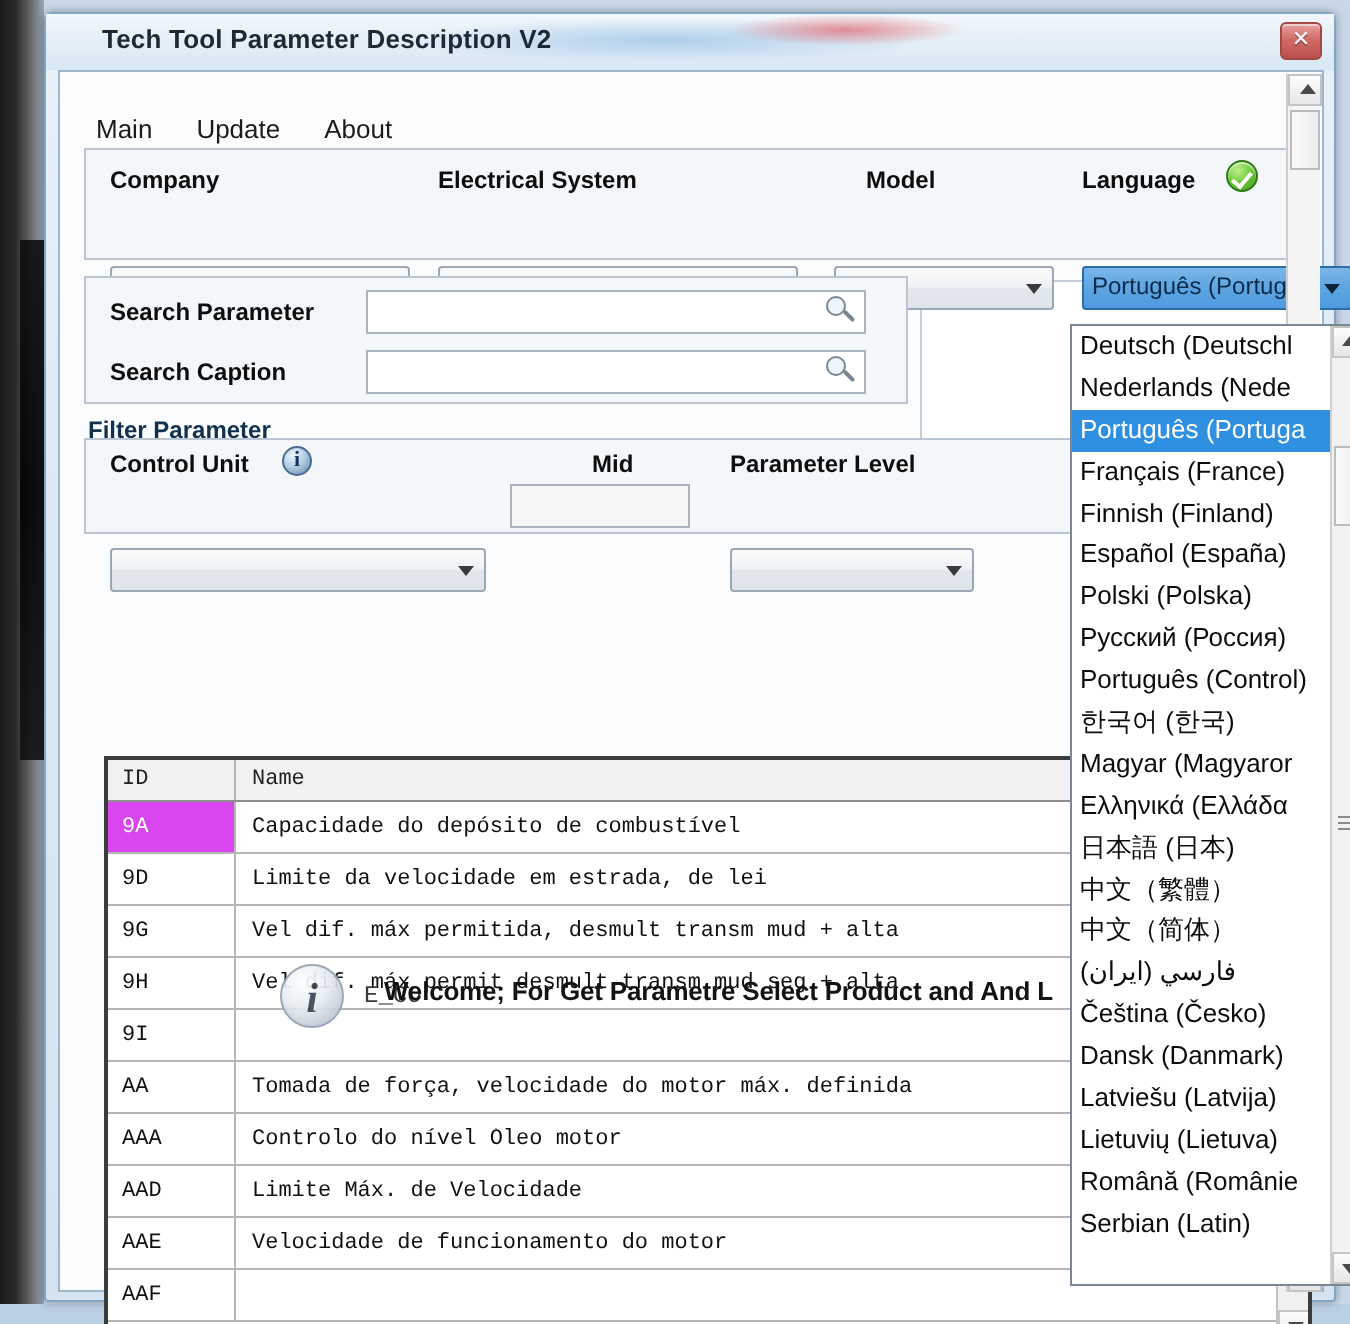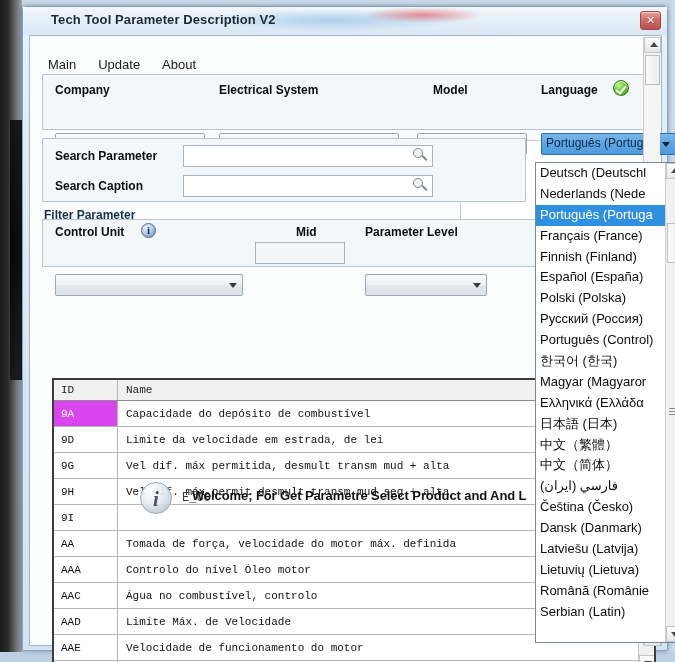--- a/index.html
+++ b/index.html
@@ -95,21 +95,21 @@
     white-space: nowrap;
   }
 
   
   .group {
     position: absolute;
     border: 1px solid #b9c6d2;
     background: #f4f7fa;
   }
   .grp-top { left: 12px; top: 38px; width: 608px; height: 56px; }
-  .grp-search { left: 12px; top: 102px; width: 484px; height: 64px; }
+  .grp-search { left: 12px; top: 102px; width: 412px; height: 64px; }
   .grp-filter { left: 12px; top: 183px; width: 608px; height: 48px; }
 
   .grp-legend {
     position: absolute; left: 12px; top: 172px;
     font-size: 12px; font-weight: bold; color: #12314d;
     background: transparent; padding: 0 2px;
   }
 
   .fld-label {
     position: absolute; font-size: 12px; font-weight: bold; color: #0d0d0d;
@@ -427,24 +427,20 @@
               <div class="c-id">9I</div>
               <div class="c-name"></div>
             </div>
             <div class="grid-row">
               <div class="c-id">AA</div>
               <div class="c-name">Tomada de força, velocidade do motor máx. definida</div>
             </div>
             <div class="grid-row">
               <div class="c-id">AAA</div>
               <div class="c-name">Controlo do nível Óleo motor</div>
-            </div>
-            <div class="grid-row">
-              <div class="c-id">AAC</div>
-              <div class="c-name">Água no combustível, controlo</div>
             </div>
             <div class="grid-row">
               <div class="c-id">AAD</div>
               <div class="c-name">Limite Máx. de Velocidade</div>
             </div>
             <div class="grid-row">
               <div class="c-id">AAE</div>
               <div class="c-name">Velocidade de funcionamento do motor</div>
             </div>
             <div class="grid-row">

